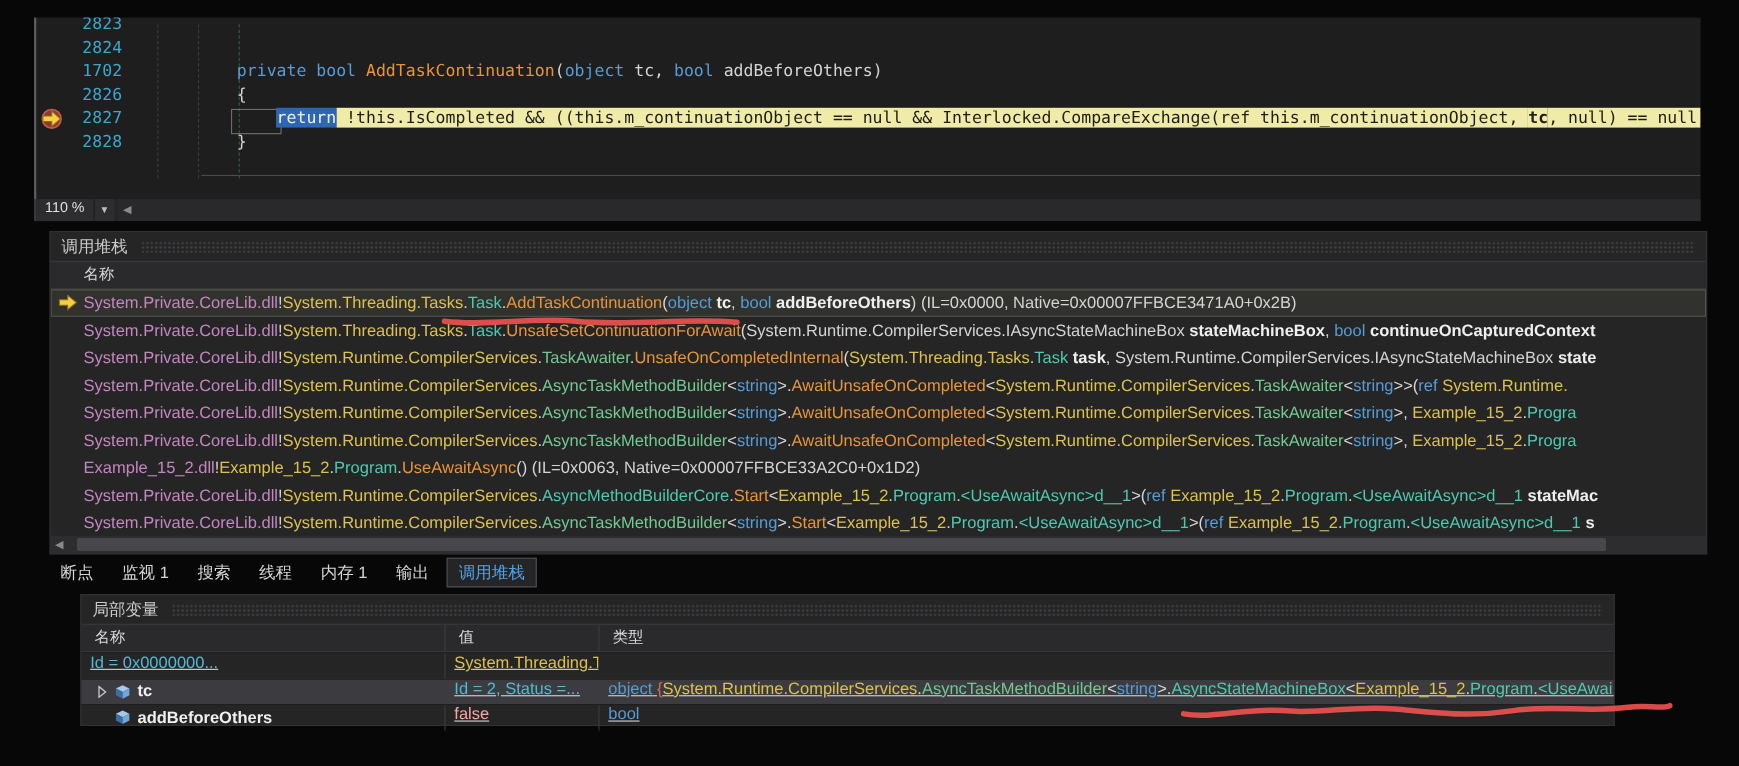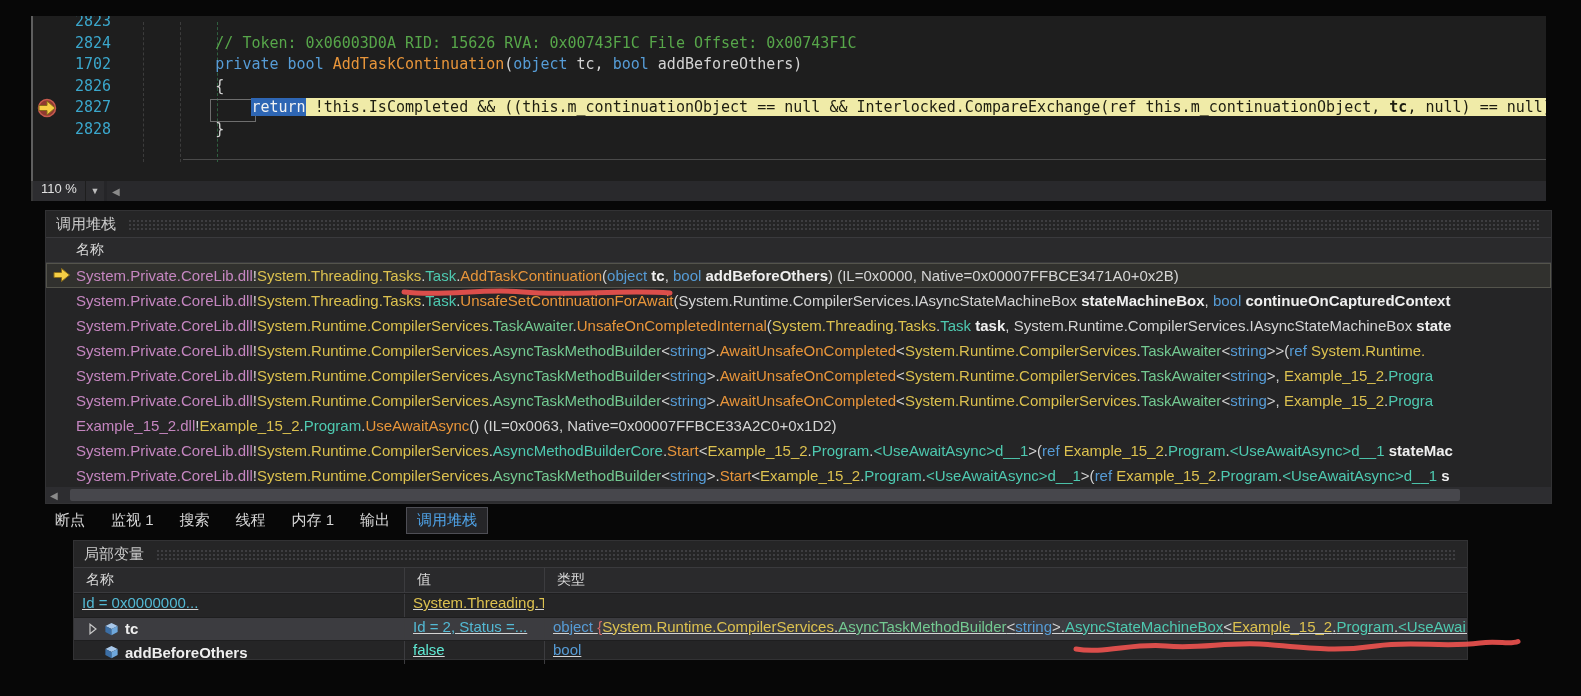--- a/index.html
+++ b/index.html
@@ -84,21 +84,21 @@
     <div class="block-box"></div>
     <div class="method-sep"></div>
 
     <div class="code-rows">
       <div class="code-line">
         <div class="gutter">2823</div>
         <div class="code-content"></div>
       </div>
       <div class="code-line">
         <div class="gutter">2824</div>
-        <div class="code-content"><span style="color: rgb(212, 212, 212);">          </span><span style="color: rgb(87, 166, 74);">// Token: 0x06003D0A RID: 15626 RVA: 0x00743F1C File Offset: 0x00743F1C</span></div>
+        <div class="code-content"><span style="color: rgb(212, 212, 212);">          </span></div>
       </div>
       <div class="code-line">
         <div class="gutter">1702</div>
         <div class="code-content"><span style="color: rgb(212, 212, 212);">          </span><span style="color: rgb(86, 156, 214);">private</span><span style="color: rgb(212, 212, 212);"> </span><span style="color: rgb(86, 156, 214);">bool</span><span style="color: rgb(212, 212, 212);"> </span><span style="color: rgb(232, 149, 58);">AddTaskContinuation</span><span style="color: rgb(212, 212, 212);">(</span><span style="color: rgb(86, 156, 214);">object</span><span style="color: rgb(212, 212, 212);"> tc, </span><span style="color: rgb(86, 156, 214);">bool</span><span style="color: rgb(212, 212, 212);"> addBeforeOthers)</span></div>
       </div>
       <div class="code-line">
         <div class="gutter">2826</div>
         <div class="code-content"><span style="color: rgb(212, 212, 212);">          {</span></div>
       </div>
       <div class="code-line">
@@ -208,21 +208,21 @@
     <div class="lv-row">
       <div class="lv-name">
         <svg class="exp empty" viewBox="0 0 8 10"></svg>
         <svg class="cube" viewBox="0 0 16 16">
           <polygon points="8,1 15,4.5 8,8 1,4.5" fill="#a8c8ea"></polygon>
           <polygon points="1,4.5 8,8 8,15 1,11.5" fill="#3b6ea5"></polygon>
           <polygon points="15,4.5 8,8 8,15 15,11.5" fill="#6fa8dc"></polygon>
           </svg>
         <span><span style="color: rgb(239, 239, 239); font-weight: bold;">addBeforeOthers</span></span>
       </div>
-      <div class="lv-cell"><span style="color: #5eead4;">false</span></div>
+      <div class="lv-cell"><span style="color: #fca5a5;">false</span></div>
       <div class="lv-cell"><span style="color: rgb(86, 156, 214);">bool</span></div>
     </div>
   </div>
 
   <svg class="annotation" style="left:1068px;top:632px;width:460px;height:28px" viewBox="0 0 460 28">
     <path d="M8,17 C35,22 65,11 98,14 C132,17.5 162,9 200,12.5 C240,16 268,20 308,14 C345,8.5 375,16 412,11 C430,8.5 442,13 450,9.5" fill="none" stroke-width="5" stroke-linecap="round" opacity="0.9"></path>
   </svg>
 
 </div>
 

